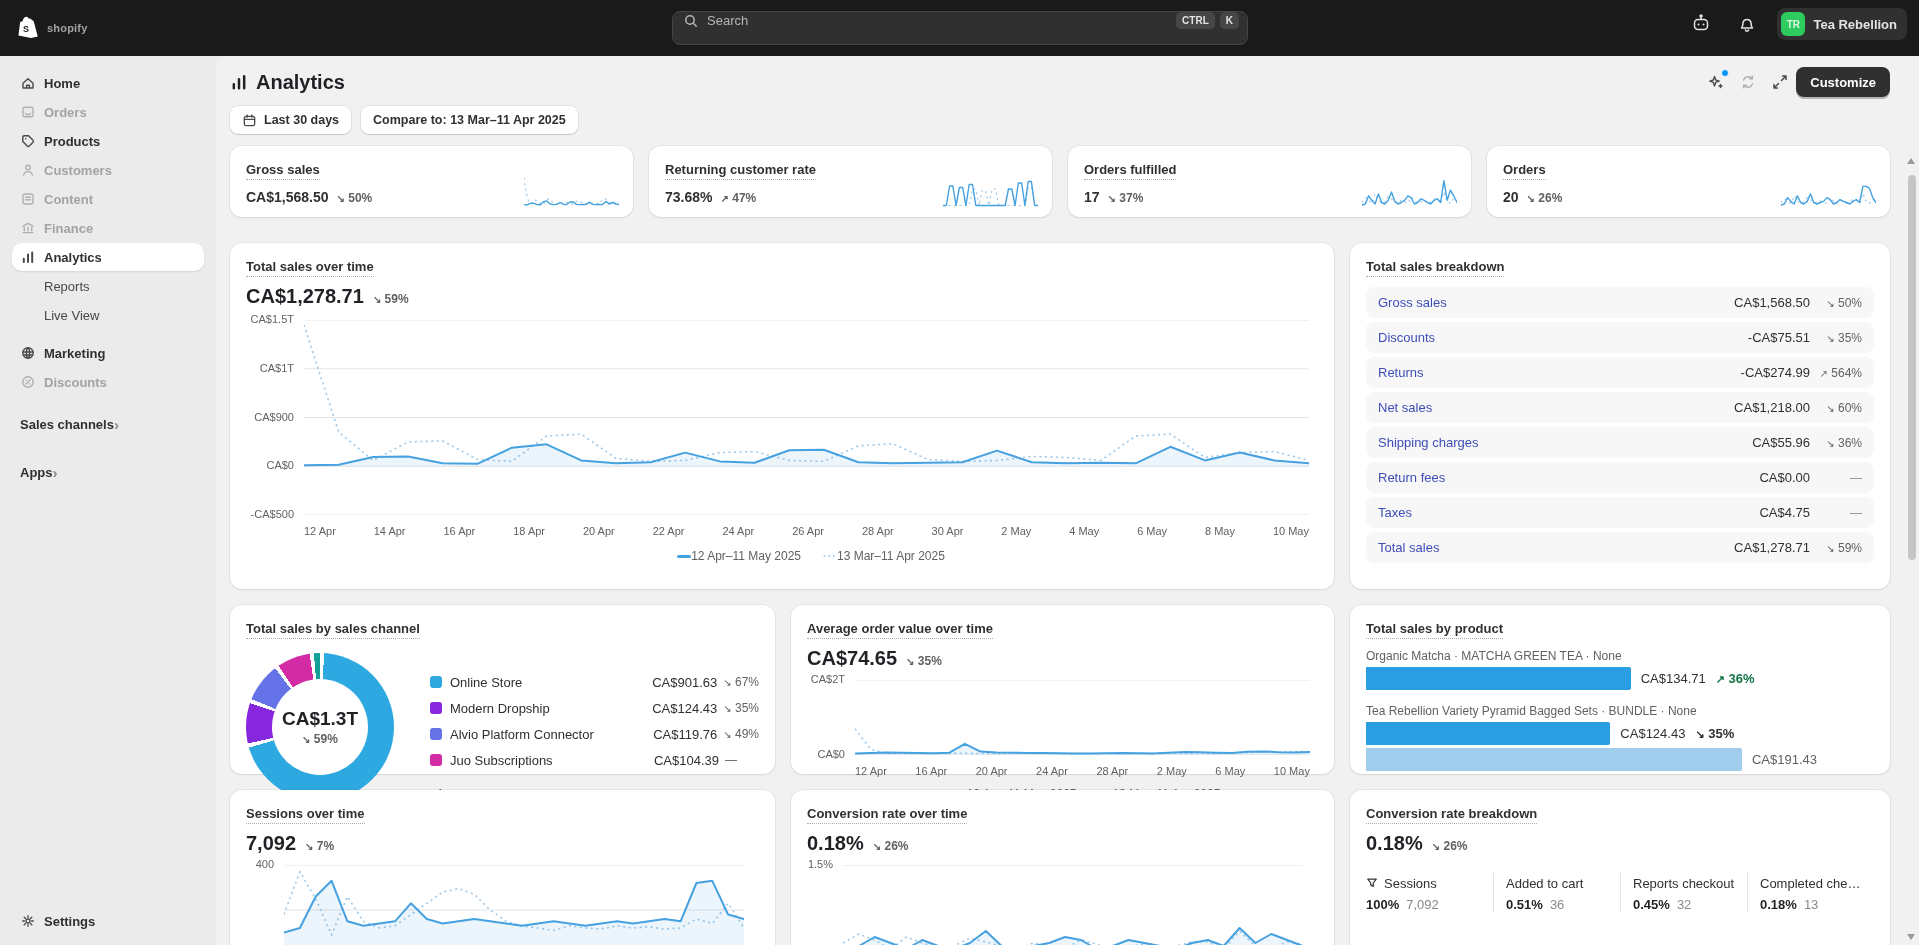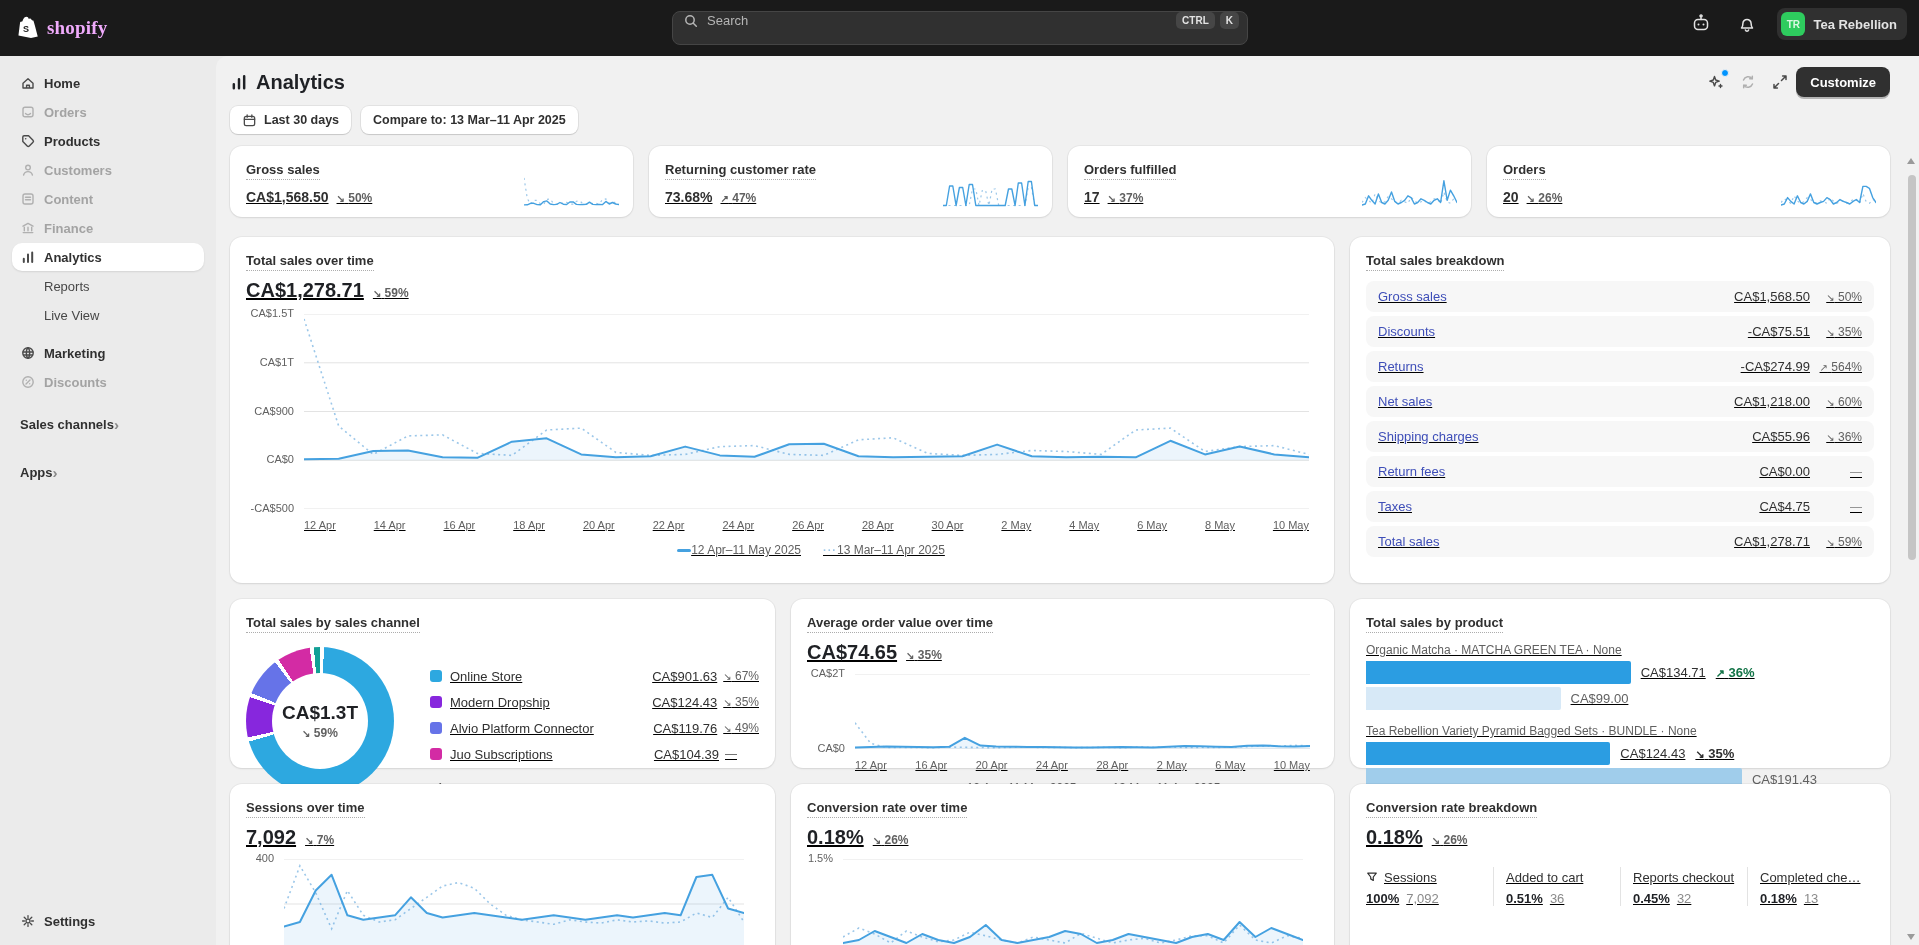--- a/index.html
+++ b/index.html
@@ -1,21 +1,21 @@
 <!DOCTYPE html>
 <html><head>
 <meta charset="utf-8">
 <style>
   * { margin:0; padding:0; box-sizing:border-box; }
   html,body { width:1919px; height:945px; overflow:hidden; font-family:"Liberation Sans", sans-serif; background:#ebebeb; }
 
   
   .topbar { position:absolute; left:0; top:0; width:1919px; height:56px; background:#1a1a1a; display:flex; align-items:center; }
   .logo { display:flex; align-items:center; gap:7px; margin-left:18px; }
-  .logo-word { color:#f0abfc; font-size:19px; font-weight:700; letter-spacing:.2px;font-family:Liberation Serif, serif; }
+  .logo-word { color:#a3a3a3; font-size:11px; font-weight:700; letter-spacing:.2px; }
   .search { position:absolute; left:672px; top:11px; width:576px; height:34px; background:#303030; border:1px solid #454545; border-radius:8px; display:flex; align-items:center; padding:0 8px 15px 10px; cursor:text; }
   .search-text { color:#b5b5b5; font-size:13px; margin-left:8px; flex:1; }
   .kbd { background:#464646; color:#e3e3e3; font-size:10px; font-weight:600; border-radius:5px; padding:3px 6px; margin-left:5px; }
   .top-right { position:absolute; right:12px; top:0; height:48px; display:flex; align-items:center; gap:14px; }
   .top-icon-btn { width:32px; height:32px; display:flex; align-items:center; justify-content:center; border-radius:8px; cursor:pointer; }
   .account { display:flex; align-items:center; gap:8px; background:#303030; border-radius:8px; height:32px; padding:4px 10px 4px 4px; cursor:pointer; }
   .avatar { width:24px; height:24px; border-radius:6px; background:#2ecc5e; color:#d9f9e2; font-size:10px; font-weight:700; display:flex; align-items:center; justify-content:center; }
   .account-name { color:#e3e3e3; font-size:13px; font-weight:600; }
 
   
@@ -36,32 +36,32 @@
   .page-header { height:36px; display:flex; align-items:center; }
   .page-title { display:flex; align-items:center; gap:8px; font-size:20px; font-weight:700; color:#1f2125; }
   .header-actions { margin-left:auto; display:flex; align-items:center; }
   .hicon { width:32px; height:32px; border-radius:8px; display:flex; align-items:center; justify-content:center; cursor:pointer; position:relative; }
   .hicon .dot { position:absolute; top:3px; right:3px; width:8px; height:8px; border-radius:50%; background:#0094ff; border:1.5px solid #f1f1f1; }
   .customize-btn { background:#303030; color:#fff; font-size:13px; font-weight:600; border:none; border-radius:8px; height:30px; padding:0 14px; cursor:pointer; box-shadow:0 2px 0 rgba(0,0,0,.25); }
 
   .filters { margin-top:6px; display:flex; gap:10px; }
   .filter-btn { display:flex; align-items:center; gap:7px; background:#fff; border:none; border-radius:8px; height:28px; padding:0 12px; font-size:12.5px; font-weight:600; color:#303030; box-shadow:0 1px 1px rgba(0,0,0,.12), 0 0 0 1px rgba(0,0,0,.06); cursor:pointer; font-family:inherit; }
 
-  .card { background:#fff; border-radius:12px; box-shadow:0 1px 2px rgba(31,33,36,.09), 0 0 0 1px rgba(0,0,0,.04); padding:14px 16px; position:relative;text-decoration:underline; }
+  .card { background:#fff; border-radius:12px; box-shadow:0 1px 2px rgba(31,33,36,.09), 0 0 0 1px rgba(0,0,0,.04); padding:14px 16px; position:relative; }
   .card-title { display:inline-block; font-size:13px; font-weight:600; color:#303030; border-bottom:1px dotted #adadad; padding-bottom:2px; cursor:pointer; }
 
   .kpi-row { margin-top:12px; display:grid; grid-template-columns:repeat(4,403px); gap:16px; }
   .kpi-card { height:71px; }
   .kpi-value-row { margin-top:9px; display:flex; align-items:baseline; gap:8px; }
   .kpi-value { font-size:14px; font-weight:700; color:#303030; }
   .chg { font-size:12px; font-weight:600; color:#616161; white-space:nowrap; }
   .chg .arr { font-size:10px; }
   .spark { position:absolute; right:14px; bottom:10px; }
 
-  .row2 { margin-top:20px; display:grid; grid-template-columns:1104px 540px; gap:16px;border-radius:30px; }
+  .row2 { margin-top:26px; display:grid; grid-template-columns:1104px 540px; gap:16px;border-radius:30px; }
   .row2 .card { height:346px; }
   .big-value-row { margin-top:8px; display:flex; align-items:baseline; gap:9px; }
   .big-value { font-size:20px; font-weight:700; color:#1f2125; }
 
   .chart-flex { display:flex; margin-top:12px; }
   .ylabels { position:relative; flex:none; }
   .ylabels span { position:absolute; right:10px; font-size:11px; color:#616161; white-space:nowrap; }
   .plot-col { flex:1; }
   .xlabels { display:flex; justify-content:space-between; margin-top:6px; }
   .xlabels span { font-size:11px; color:#616161; }
@@ -560,24 +560,20 @@
 
     <div class="card">
       <span class="card-title">Total sales by product</span>
       <div style="margin-top:10px;">
         <div class="prod-name">Organic Matcha · MATCHA GREEN TEA · None</div>
         <div class="prod-bar-row">
           <div class="pbar cur" style="width: 52.1%;"></div>
           <span class="pbar-label">CA$134.71</span>
           <span class="chg-pos"><span class="arr">↗</span> <span>36%</span></span>
         </div>
-        <div class="prod-bar-row">
-          <div class="pbar cmp1" style="width: 38.3%;"></div>
-          <span class="pbar-label dim">CA$99.00</span>
-        </div>
       </div>
       <div style="margin-top:14px;">
         <div class="prod-name">Tea Rebellion Variety Pyramid Bagged Sets · BUNDLE · None</div>
         <div class="prod-bar-row">
           <div class="pbar cur" style="width: 48.1%;"></div>
           <span class="pbar-label">CA$124.43</span>
           <span class="chg-dark"><span class="arr">↘</span> <span>35%</span></span>
         </div>
         <div class="prod-bar-row">
           <div class="pbar cmp2" style="width: 74%;"></div>

